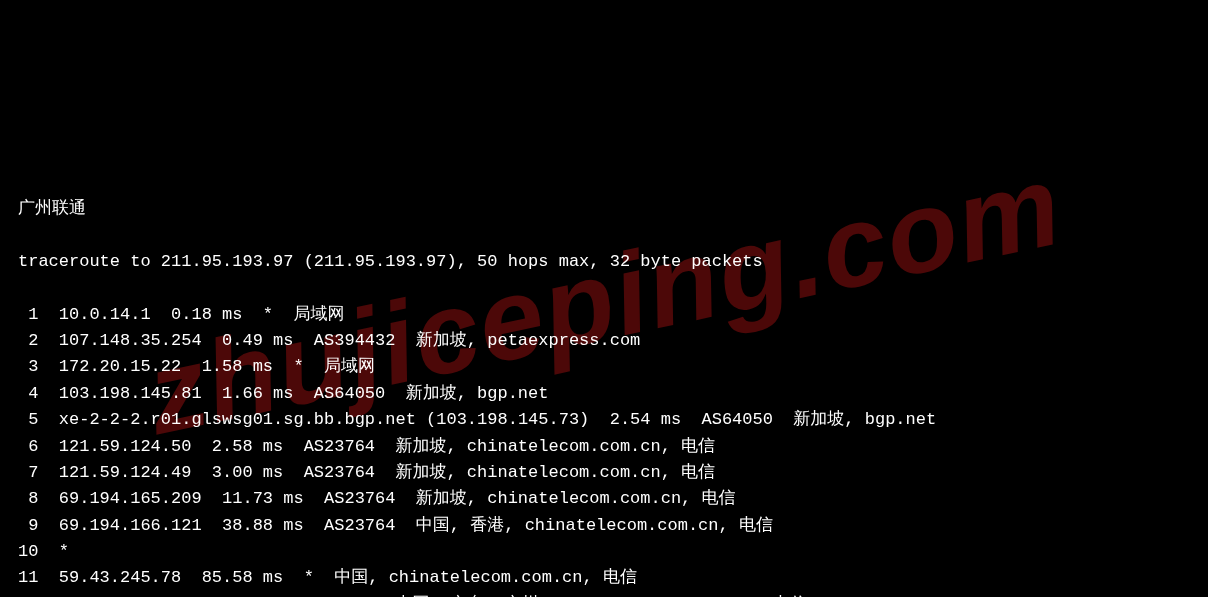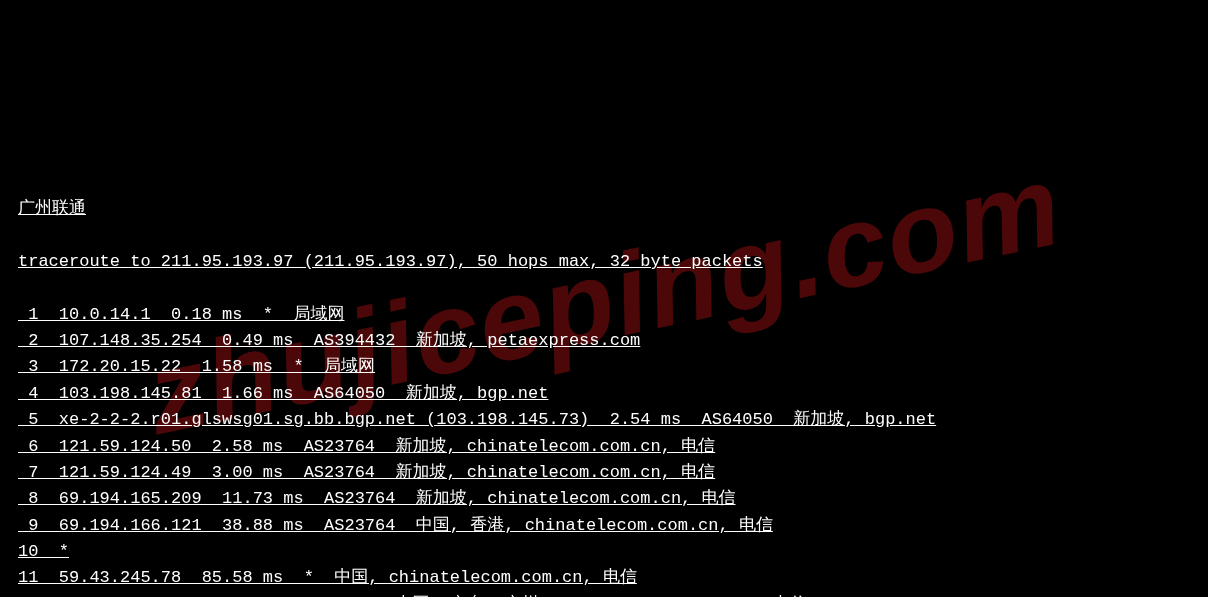--- a/index.html
+++ b/index.html
@@ -19,21 +19,20 @@
       height: 597px;
       overflow: hidden;
       position: relative;
     }
     .terminal {
       position: relative;
       z-index: 2;
     }
     .line {
       display: block;
-      text-decoration: underline;
     }
     .watermark {
       position: absolute;
       top: 50%;
       left: 50%;
       transform: translate(-50%, -50%) rotate(-12deg);
       color: rgba(200, 20, 20, 0.38);
       font-family: Arial, sans-serif;
       font-size: 115px;
       font-weight: bold;

